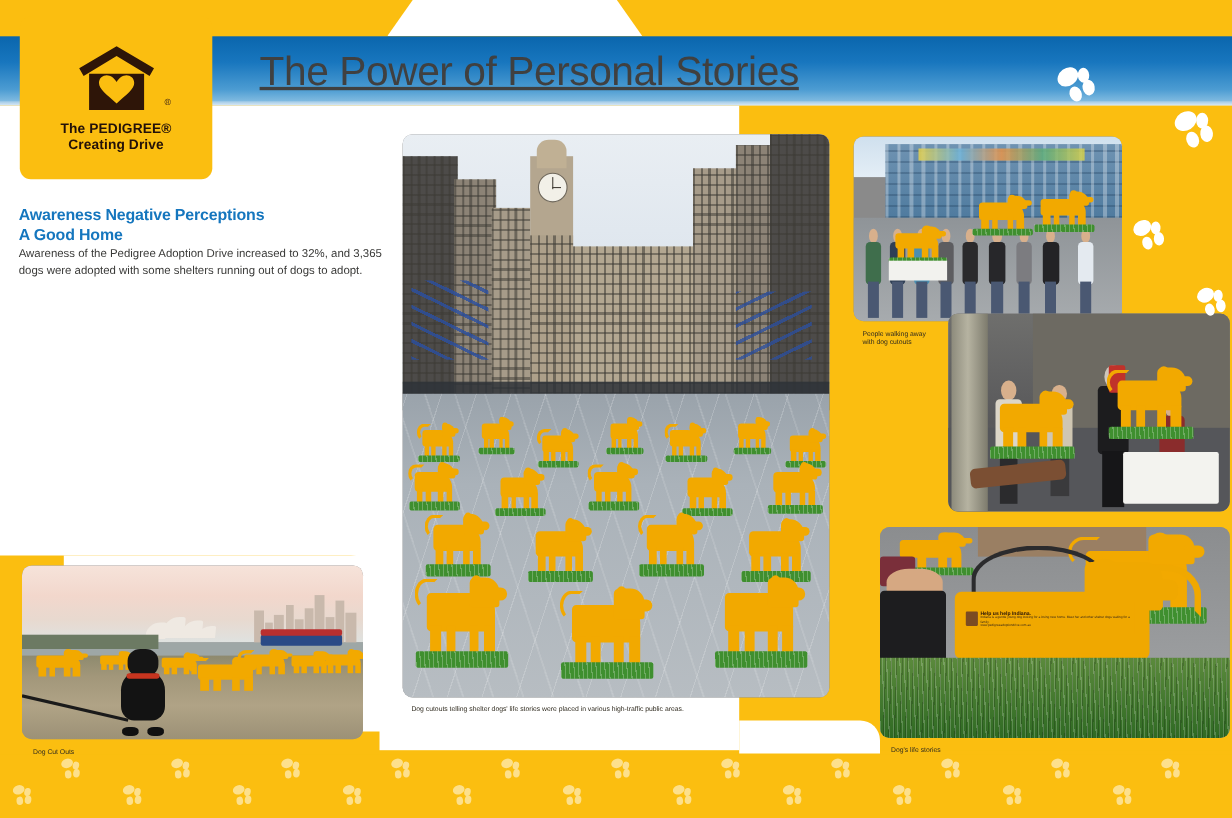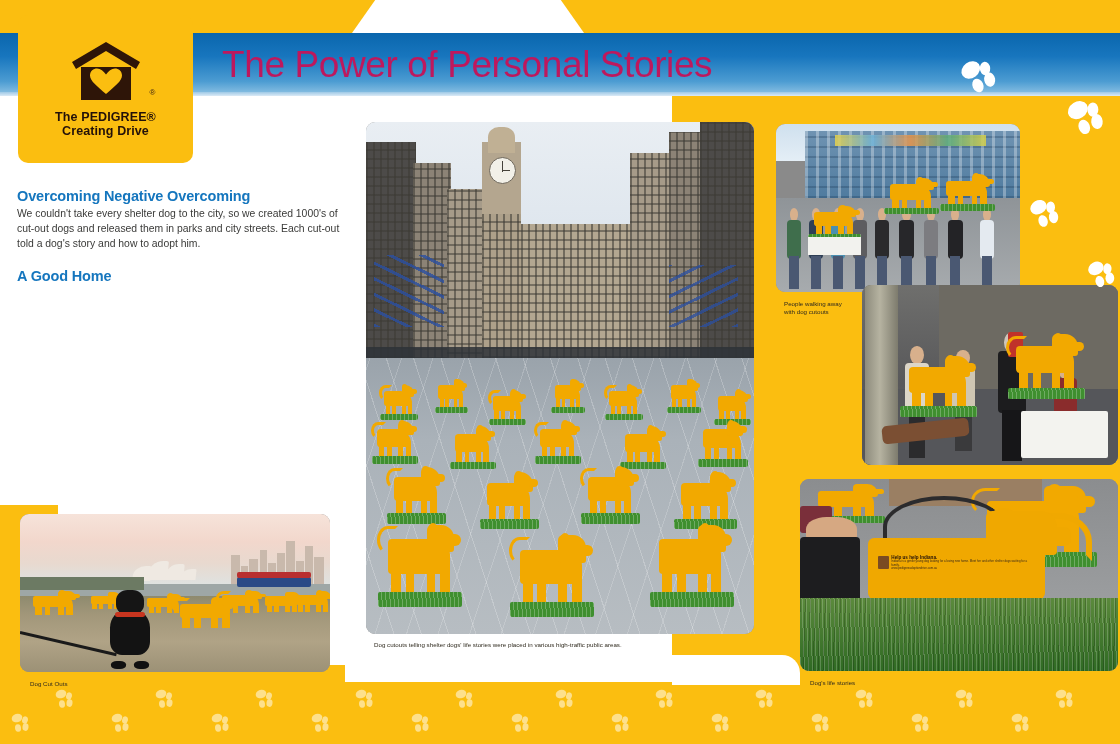--- a/index.html
+++ b/index.html
@@ -24,22 +24,22 @@
   
   .logo-card{position:absolute;left:18px;top:15px;width:175px;height:148px;background:#FBBE10;
     border-radius:10px;display:flex;flex-direction:column;align-items:center;
     justify-content:center;z-index:40;}
   .logo-mark{width:80px;height:66px;position:relative;margin-bottom:4px;}
   .logo-reg{position:absolute;right:-10px;bottom:9px;font-size:8px;color:#3B2314;}
   .logo-txt{font-size:12.5px;line-height:14px;font-weight:bold;color:#231109;text-align:center;
     letter-spacing:.1px;}
 
   
-  .title{position:absolute;left:222px;top:44px;font-size:37px;color:#be185d;font-weight:400;
-    letter-spacing:-.4px;z-index:30;white-space:nowrap;}
+  .title{position:absolute;left:236px;top:44px;font-size:37px;color:#404040;font-weight:400;
+    letter-spacing:-.4px;z-index:30;white-space:nowrap;text-decoration:underline;}
 
   
   .paw{position:absolute;}
   .paw svg{display:block;}
   .paw-strip{position:absolute;left:0;top:686px;width:1120px;height:58px;background:#FBBE10;overflow:hidden;}
 
   
   .copy{position:absolute;left:17px;top:188px;width:332px;z-index:20;}
   .sec-h{color:#1576BE;font-size:14.5px;font-weight:bold;margin:0 0 2px 0;letter-spacing:-.15px;}
   .sec-p{color:#3a3a38;font-size:10.4px;line-height:15.1px;margin:0 0 17px 0;}
@@ -238,23 +238,23 @@
     </div>
     <div class="logo-txt">
       <div>The PEDIGREE®</div>
       <div>Creating Drive</div>
     </div>
   </div>
 
   <div class="title">The Power of Personal Stories</div>
 
   <div class="copy">
-    <h3 class="sec-h">Overcoming Negative Overcoming</h3>
-    <p class="sec-p">We couldn't take every shelter dog to the city, so we created 1000's of cut-out dogs and released them in parks and city streets. Each cut-out told a dog's story and how to adopt him.</p>
+    <h3 class="sec-h">Awareness Negative Perceptions</h3>
     <h3 class="sec-h">A Good Home</h3>
+    <p class="sec-p">Awareness of the Pedigree Adoption Drive increased to 32%, and 3,365 dogs were adopted with some shelters running out of dogs to adopt.</p>
   </div>
 
   <div class="photo" id="ph-main">
     <div class="ph-inner">
       <div class="city-sky"></div>
 
       <div class="bldg bl-dark" style="left:0;top:4%;width:13%;height:42%;">
           <div class="win-grid"></div>
         </div>
       <div class="bldg bl-mid" style="left:12%;top:8%;width:10%;height:40%;">

